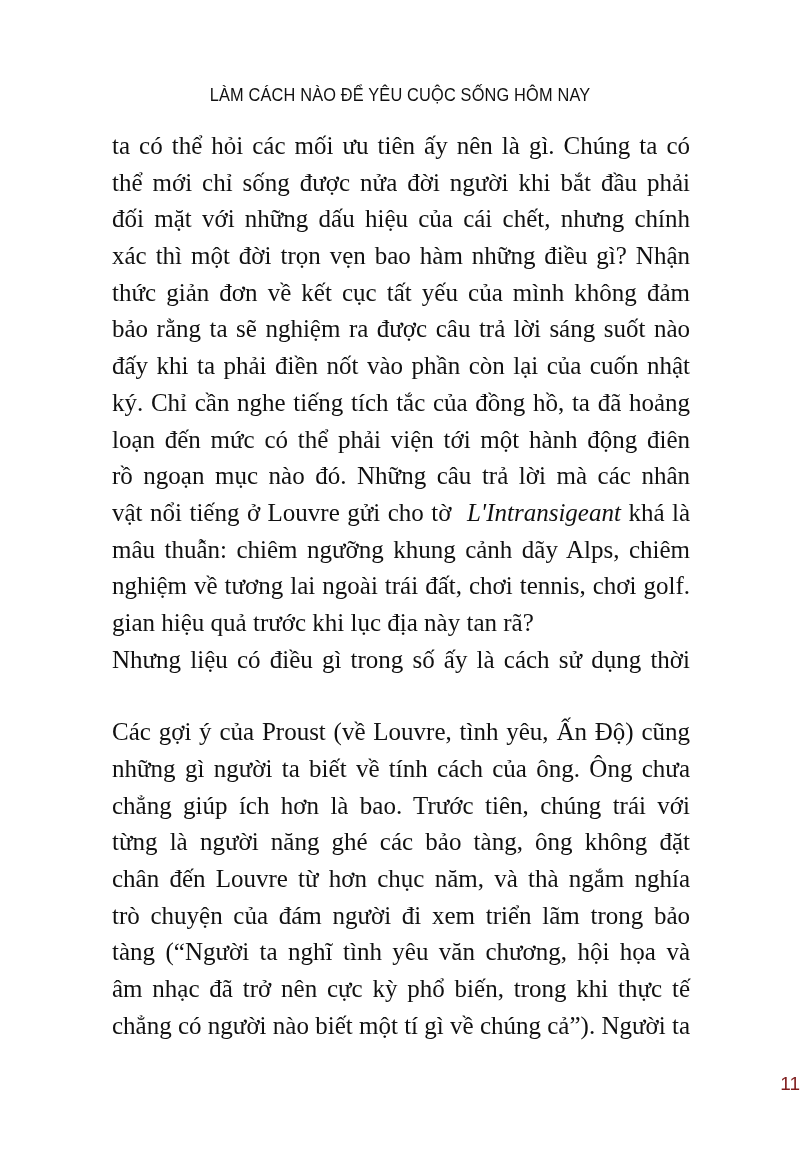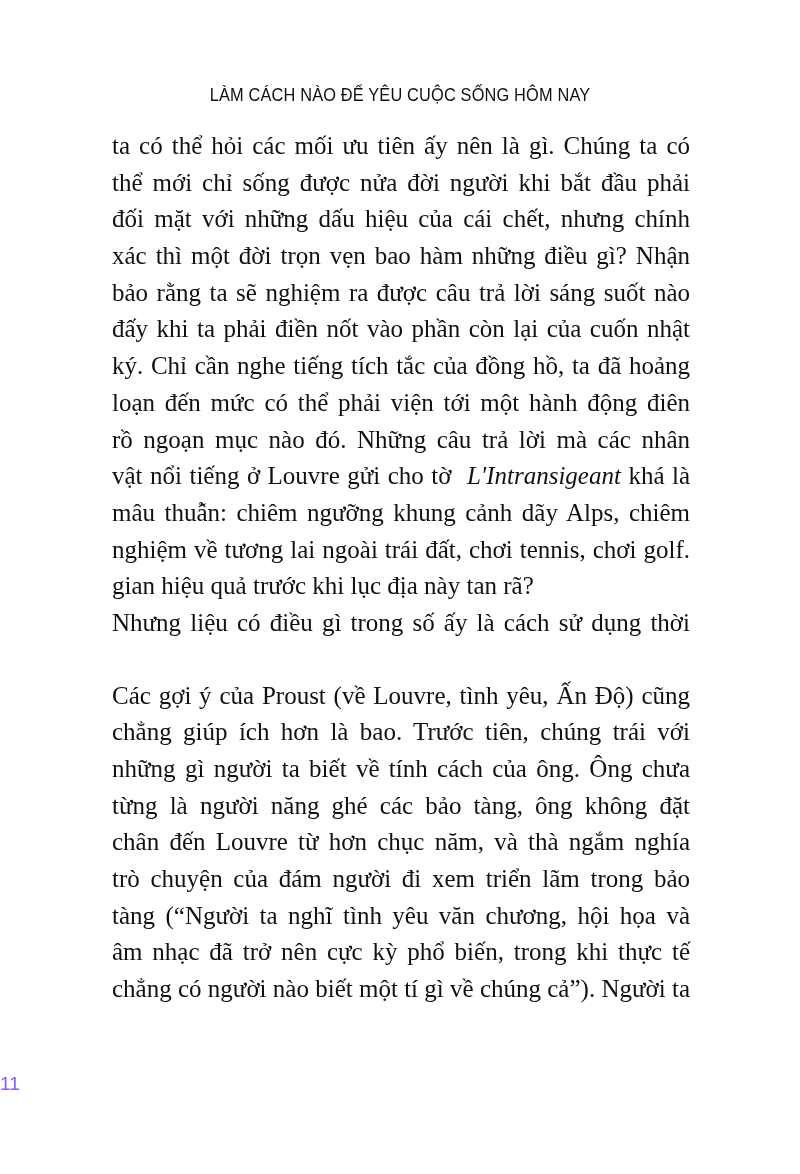--- a/index.html
+++ b/index.html
@@ -50,55 +50,56 @@
     }
     .para-gap {
       height: 36px;
     }
     .italic { font-style: italic; margin-left: 8px; }
     .page-number {
       position: absolute;
       top: 1073px;
       left: 0;
       width: 800px;
-      text-align: left;
+      text-align: right;
       font-family: "Liberation Sans", sans-serif;
       font-size: 19px;
-      color: #8b5cf6;
+      color: #7f1d1d;
     }
   </style>
 </head>
 <body>
 
 <div class="running-head">LÀM CÁCH NÀO ĐỂ YÊU CUỘC SỐNG HÔM NAY</div>
 
 <div class="text-block">
   <div class="paragraph">
     <span class="line">ta có thể hỏi các mối ưu tiên ấy nên là gì. Chúng ta có</span>
     <span class="line">thể mới chỉ sống được nửa đời người khi bắt đầu phải</span>
     <span class="line">đối mặt với những dấu hiệu của cái chết, nhưng chính</span>
     <span class="line">xác thì một đời trọn vẹn bao hàm những điều gì? Nhận</span>
+    <span class="line">thức giản đơn về kết cục tất yếu của mình không đảm</span>
     <span class="line">bảo rằng ta sẽ nghiệm ra được câu trả lời sáng suốt nào</span>
     <span class="line">đấy khi ta phải điền nốt vào phần còn lại của cuốn nhật</span>
     <span class="line">ký. Chỉ cần nghe tiếng tích tắc của đồng hồ, ta đã hoảng</span>
     <span class="line">loạn đến mức có thể phải viện tới một hành động điên</span>
     <span class="line">rồ ngoạn mục nào đó. Những câu trả lời mà các nhân</span>
     <span class="line"><span>vật nổi tiếng ở Louvre gửi cho tờ </span><span class="italic">L'Intransigeant</span><span> khá là</span></span>
     <span class="line">mâu thuẫn: chiêm ngưỡng khung cảnh dãy Alps, chiêm</span>
     <span class="line">nghiệm về tương lai ngoài trái đất, chơi tennis, chơi golf.</span>
     <span class="line last">gian hiệu quả trước khi lục địa này tan rã?</span>
     <span class="line">Nhưng liệu có điều gì trong số ấy là cách sử dụng thời</span>
   </div>
 
   <div class="para-gap"></div>
 
   <div class="paragraph">
     <span class="line">Các gợi ý của Proust (về Louvre, tình yêu, Ấn Độ) cũng</span>
+    <span class="line">những gì người ta biết về tính cách của ông. Ông chưa</span>
     <span class="line">chẳng giúp ích hơn là bao. Trước tiên, chúng trái với</span>
-    <span class="line">những gì người ta biết về tính cách của ông. Ông chưa</span>
     <span class="line">từng là người năng ghé các bảo tàng, ông không đặt</span>
     <span class="line">chân đến Louvre từ hơn chục năm, và thà ngắm nghía</span>
     <span class="line">trò chuyện của đám người đi xem triển lãm trong bảo</span>
     <span class="line">tàng (“Người ta nghĩ tình yêu văn chương, hội họa và</span>
     <span class="line">âm nhạc đã trở nên cực kỳ phổ biến, trong khi thực tế</span>
     <span class="line">chẳng có người nào biết một tí gì về chúng cả”). Người ta</span>
   </div>
 </div>
 
 <div class="page-number">11</div>

